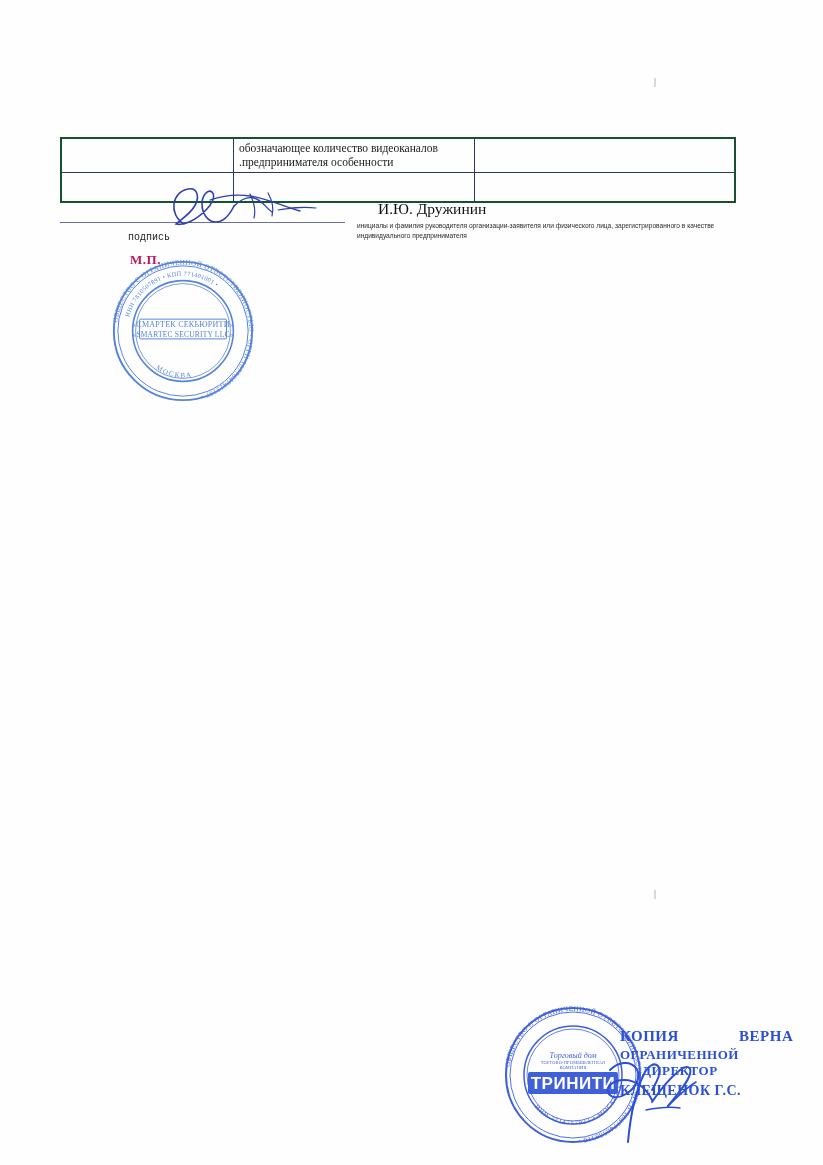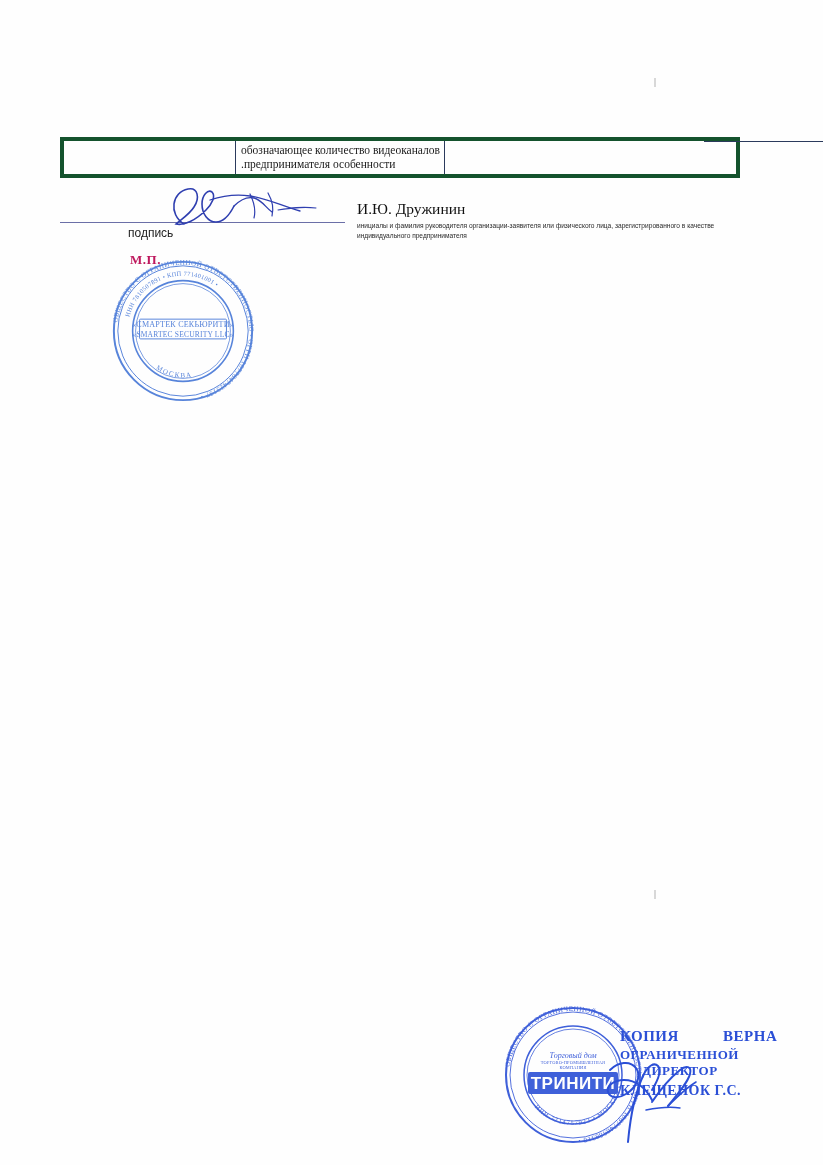--- a/index.html
+++ b/index.html
@@ -20,24 +20,24 @@
     inset: 0;
     background: #fefefe;
   }
 
   
   .table-frag {
     position: absolute;
     left: 60px;
     top: 137px;
     width: 672px;
-    border: 4px solid #14532d;
+    border: 2px solid #14532d;
     border-collapse: collapse;
     display: flex;
-    flex-direction: row;
+    flex-direction: column;
   }
   .table-frag .row {
     display: flex;
     min-height: 36px;
   }
   .table-frag .row.r1 { min-height: 33px; }
   .table-frag .row.r2 { min-height: 28px; border-top: 1px solid #2b3a5c; }
   .cell-a {
     width: 172px;
     border-right: 1px solid #2b3a5c;
@@ -64,37 +64,37 @@
     left: 60px;
     top: 222px;
     width: 285px;
     height: 1px;
     background: #3a3f8a;
     opacity: .75;
   }
   .sig-caption {
     position: absolute;
     left: 128px;
-    top: 226px;
-    font-size: 12px;
+    top: 232px;
+    font-size: 10px;
     color: #222;
-    font-family: Liberation Sans, sans-serif;
+    font-family: Liberation Mono, monospace;
   }
   .mp {
     position: absolute;
     left: 130px;
     top: 252px;
     font-size: 13px;
     font-weight: bold;
     color: #be185d;
     letter-spacing: .5px;
   }
   .fio {
     position: absolute;
-    left: 357px;
+    left: 378px;
     top: 200px;
     font-size: 15.5px;
     color: #111;
     font-family: "Liberation Serif", serif;
   }
   .fio-note {
     position: absolute;
     left: 357px;
     top: 221px;
     width: 360px;
@@ -135,21 +135,21 @@
   }
   .kopiya {
     position: absolute;
     left: 620px;
     top: 1028px;
     color: #2b4fd6;
     font-family: "Liberation Serif", serif;
     letter-spacing: .5px;
   }
   .kopiya .l1 { font-size: 15px; font-weight: bold; }
-  .kopiya .l1 .sp { margin-left: 40px; }
+  .kopiya .l1 .sp { margin-left: 56px; }
   .kopiya .l2 { font-size: 13px; font-weight: bold; margin-top: 2px;}
   .kopiya .l2 .sp { margin-left: 22px; }
   .kopiya .l3 { font-size: 14px; font-weight: bold; margin-top: 4px;}
   .sig2 {
     position: absolute;
     left: 590px;
     top: 1050px;
     width: 130px;
     height: 95px;
     pointer-events: none;

